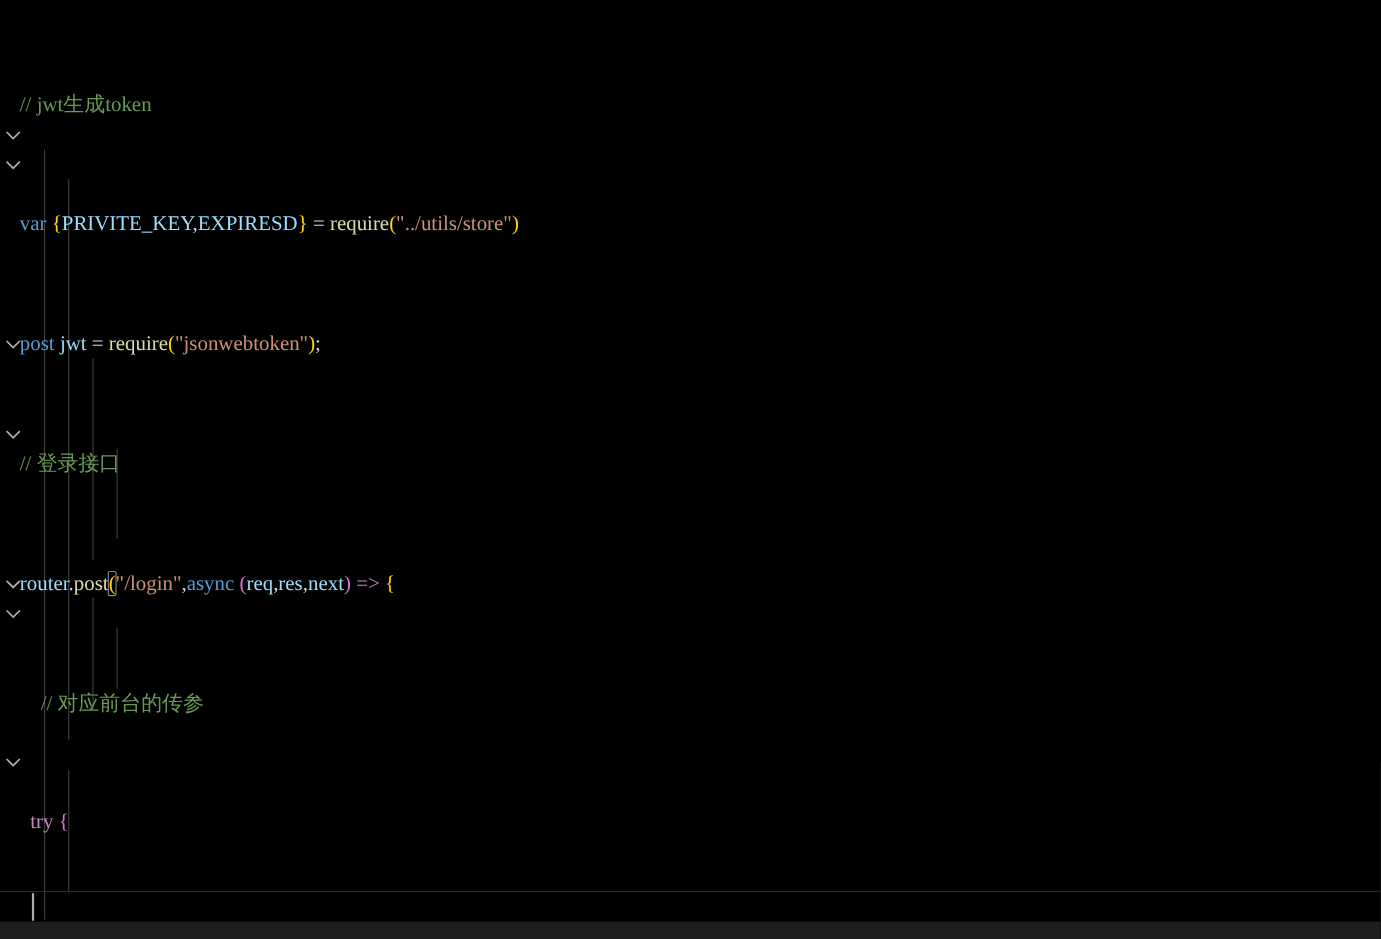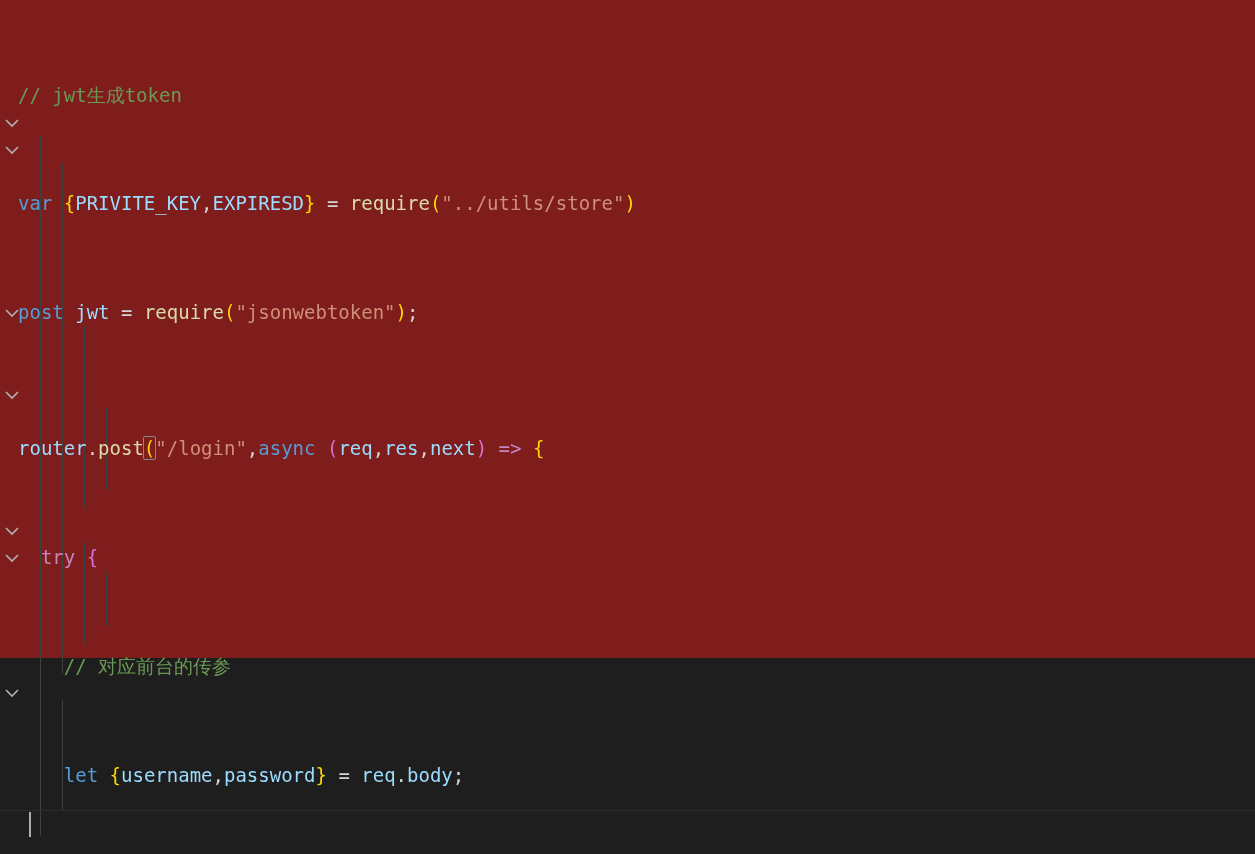--- a/index.html
+++ b/index.html
@@ -10,22 +10,23 @@
   body {
     width: 1255px;
     height: 854px;
     overflow: hidden;
     font-family: "DejaVu Sans Mono", "Liberation Mono", monospace;
   }
 
   #editor {
     position: relative;
     width: 1255px;
-    height: 658px;
-    background: #7f1d1d;
+    height: 854px;
+    background: #000000;
+    font-family: Liberation Serif, serif;
   }
 
   
   #fold-gutter {
     position: absolute;
     left: 0; top: 0;
     width: 26px;
     height: 854px;
     z-index: 4;
   }
@@ -164,26 +165,27 @@
   </div>
 
   <div id="code">
 
     <div class="line"><span class="cmt">// jwt生成token</span></div>
 
     <div class="line"><span class="kw">var</span><span class="op"> </span><span class="b1">{</span><span class="var">PRIVITE_KEY</span><span class="op">,</span><span class="var">EXPIRESD</span><span class="b1">}</span><span class="op"> = </span><span class="fn">require</span><span class="b1">(</span><span class="str">"../utils/store"</span><span class="b1">)</span></div>
 
     <div class="line"><span class="kw">post</span><span class="op"> </span><span class="var">jwt</span><span class="op"> = </span><span class="fn">require</span><span class="b1">(</span><span class="str">"jsonwebtoken"</span><span class="b1">)</span><span class="op">;</span></div>
 
+    <div class="line"><span class="cmt">// 登录接口</span></div>
 
     <div class="line"><span class="var">router</span><span class="op">.</span><span class="fn">post</span><span class="b1 bmatch">(</span><span class="str">"/login"</span><span class="op">,</span><span class="kw">async</span><span class="op"> </span><span class="b2">(</span><span class="var">req</span><span class="op">,</span><span class="var">res</span><span class="op">,</span><span class="var">next</span><span class="b2">)</span><span class="ctl"> =&gt; </span><span class="b1">{</span></div>
 
+    <div class="line"><span class="op">    </span><span class="cmt">// 对应前台的传参</span></div>
+
     <div class="line"><span class="op">  </span><span class="ctl">try</span><span class="op"> </span><span class="b2">{</span></div>
-
-    <div class="line"><span class="op">    </span><span class="cmt">// 对应前台的传参</span></div>
 
     <div class="line"><span class="op">    </span><span class="kw">let</span><span class="op"> </span><span class="b1">{</span><span class="var">username</span><span class="op">,</span><span class="var">password</span><span class="b1">}</span><span class="op"> = </span><span class="var">req</span><span class="op">.</span><span class="var">body</span><span class="op">;</span></div>
 
     
 
     
 
     
 
     

